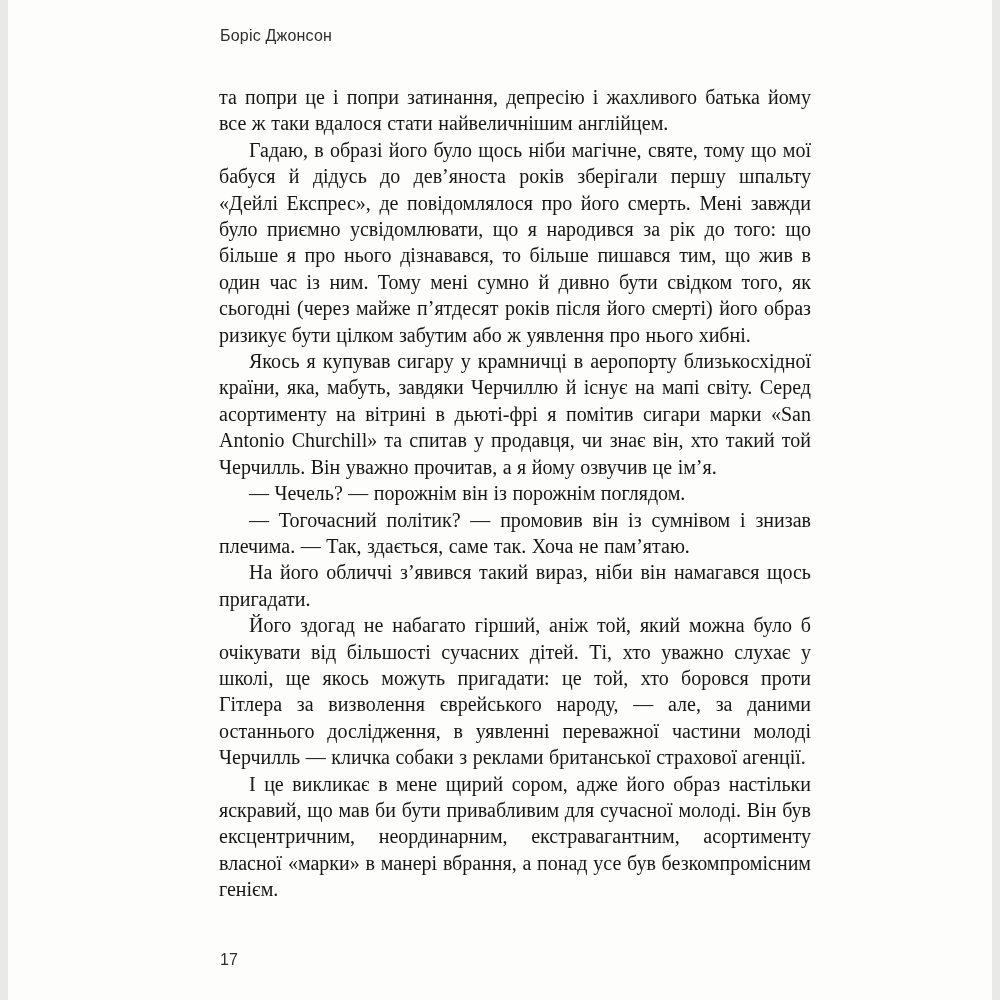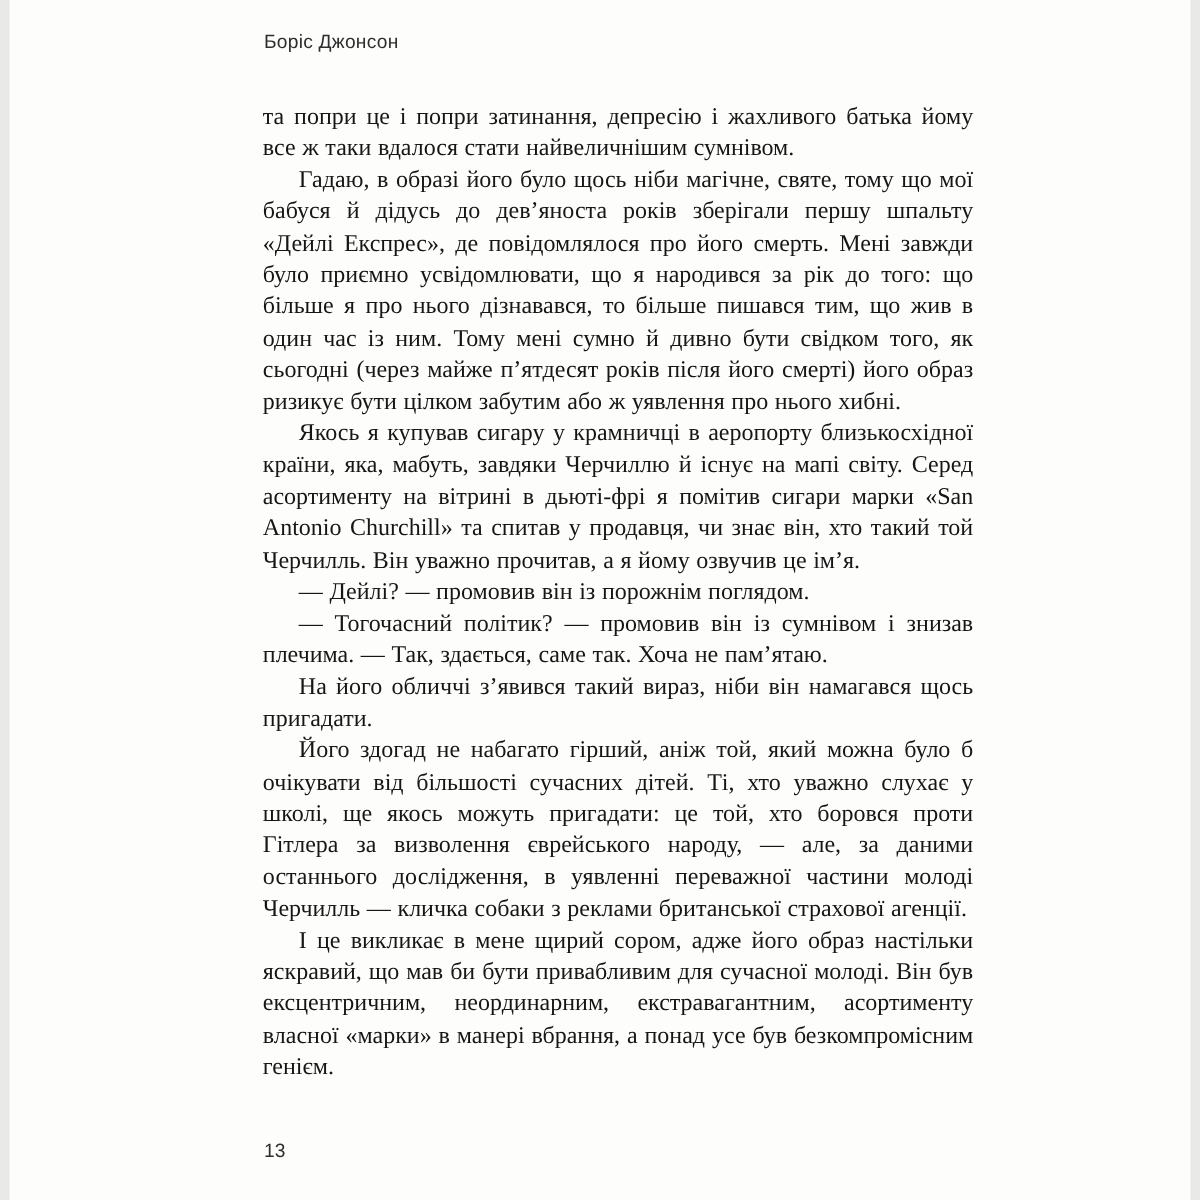--- a/index.html
+++ b/index.html
@@ -53,25 +53,25 @@
   }
 </style>
 </head>
 <body>
 
 <div class="page">
 
   <div class="running-header">Боріс Джонсон</div>
 
   <div class="content">
-    <p class="no-indent">та попри це і попри затинання, депресію і жахливого батька йому все ж таки вдалося стати найвеличнішим сумнівом.</p>
+    <p class="no-indent">та попри це і попри затинання, депресію і жахливого батька йому все ж таки вдалося стати найвеличнішим англійцем.</p>
     <p>Гадаю, в образі його було щось ніби магічне, святе, тому що мої бабуся й дідусь до дев’яноста років зберігали першу шпальту «Дейлі Експрес», де повідомлялося про його смерть. Мені завжди було приємно усвідомлювати, що я народився за рік до того: що більше я про нього дізнавався, то більше пишався тим, що жив в один час із ним. Тому мені сумно й дивно бути свідком того, як сьогодні (через майже п’ятдесят років після його смерті) його образ ризикує бути цілком забутим або ж уявлення про нього хибні.</p>
     <p>Якось я купував сигару у крамничці в аеропорту близькосхідної країни, яка, мабуть, завдяки Черчиллю й існує на мапі світу. Серед асортименту на вітрині в дьюті-фрі я помітив сигари марки «San Antonio Churchill» та спитав у продавця, чи знає він, хто такий той Черчилль. Він уважно прочитав, а я йому озвучив це ім’я.</p>
-    <p>— Дейлі? — промовив він із порожнім поглядом.</p>
+    <p>— Чечель? — порожнім він із порожнім поглядом.</p>
     <p>— Тогочасний політик? — промовив він із сумнівом і знизав плечима. — Так, здається, саме так. Хоча не пам’ятаю.</p>
     <p>На його обличчі з’явився такий вираз, ніби він намагався щось пригадати.</p>
     <p>Його здогад не набагато гірший, аніж той, який можна було б очікувати від більшості сучасних дітей. Ті, хто уважно слухає у школі, ще якось можуть пригадати: це той, хто боровся проти Гітлера за визволення єврейського народу, — але, за даними останнього дослідження, в уявленні переважної частини молоді Черчилль — кличка собаки з реклами британської страхової агенції.</p>
     <p>І це викликає в мене щирий сором, адже його образ настільки яскравий, що мав би бути привабливим для сучасної молоді. Він був ексцентричним, неординарним, екстравагантним, асортименту власної «марки» в манері вбрання, а понад усе був безкомпромісним генієм.</p>
   </div>
 
-  <div class="page-number">13</div>
+  <div class="page-number">17</div>
 
 </div>
 
 </body></html>

